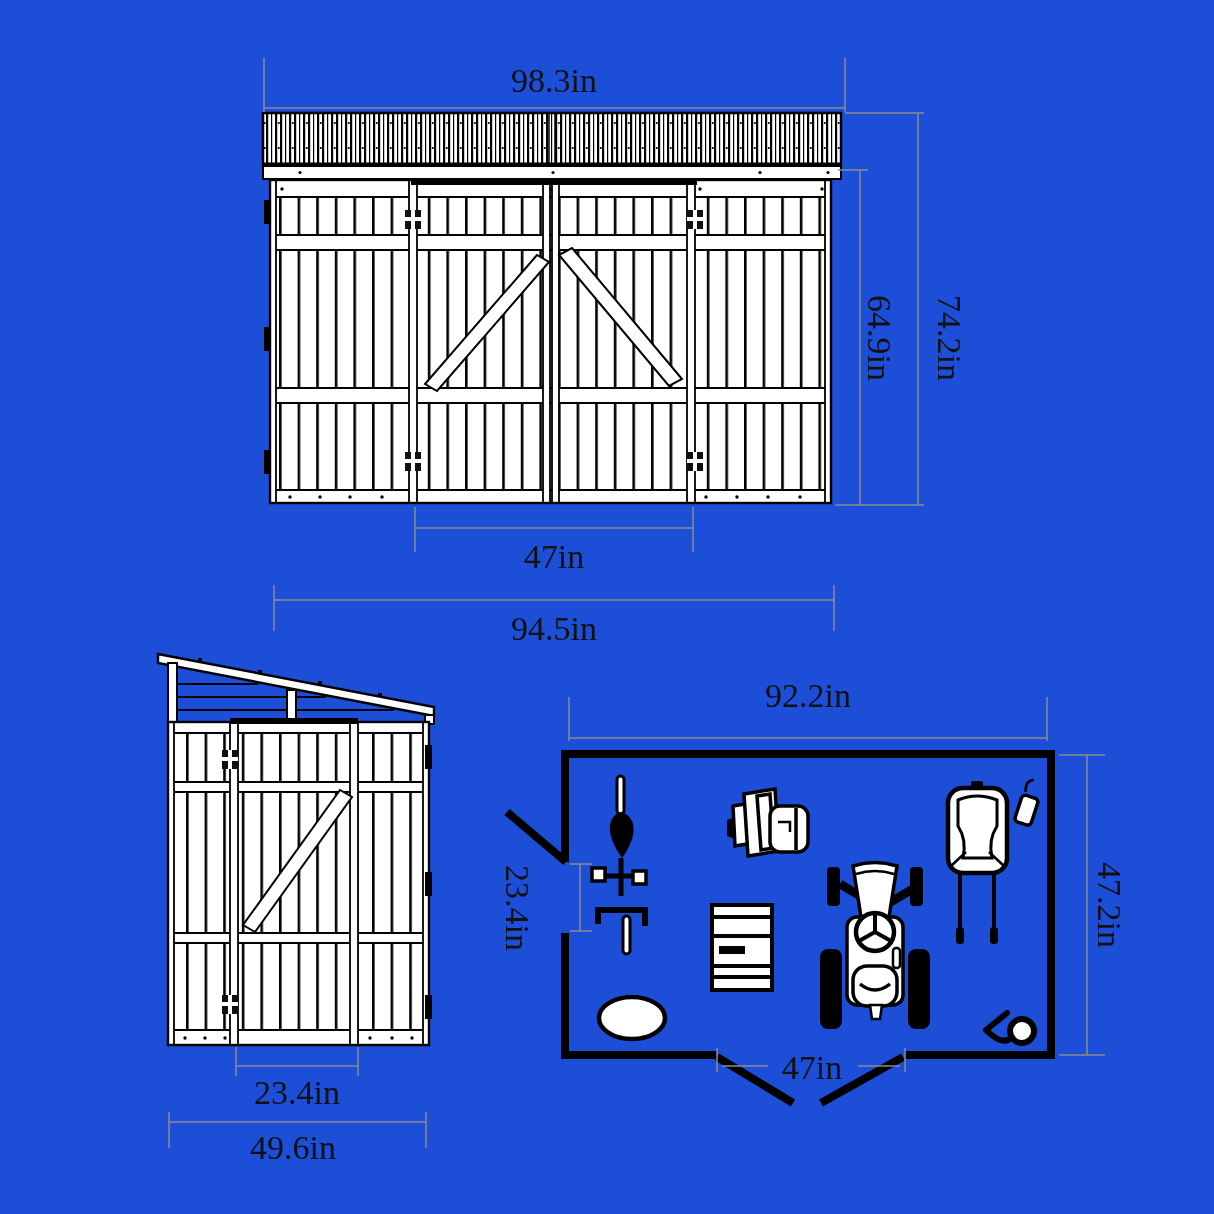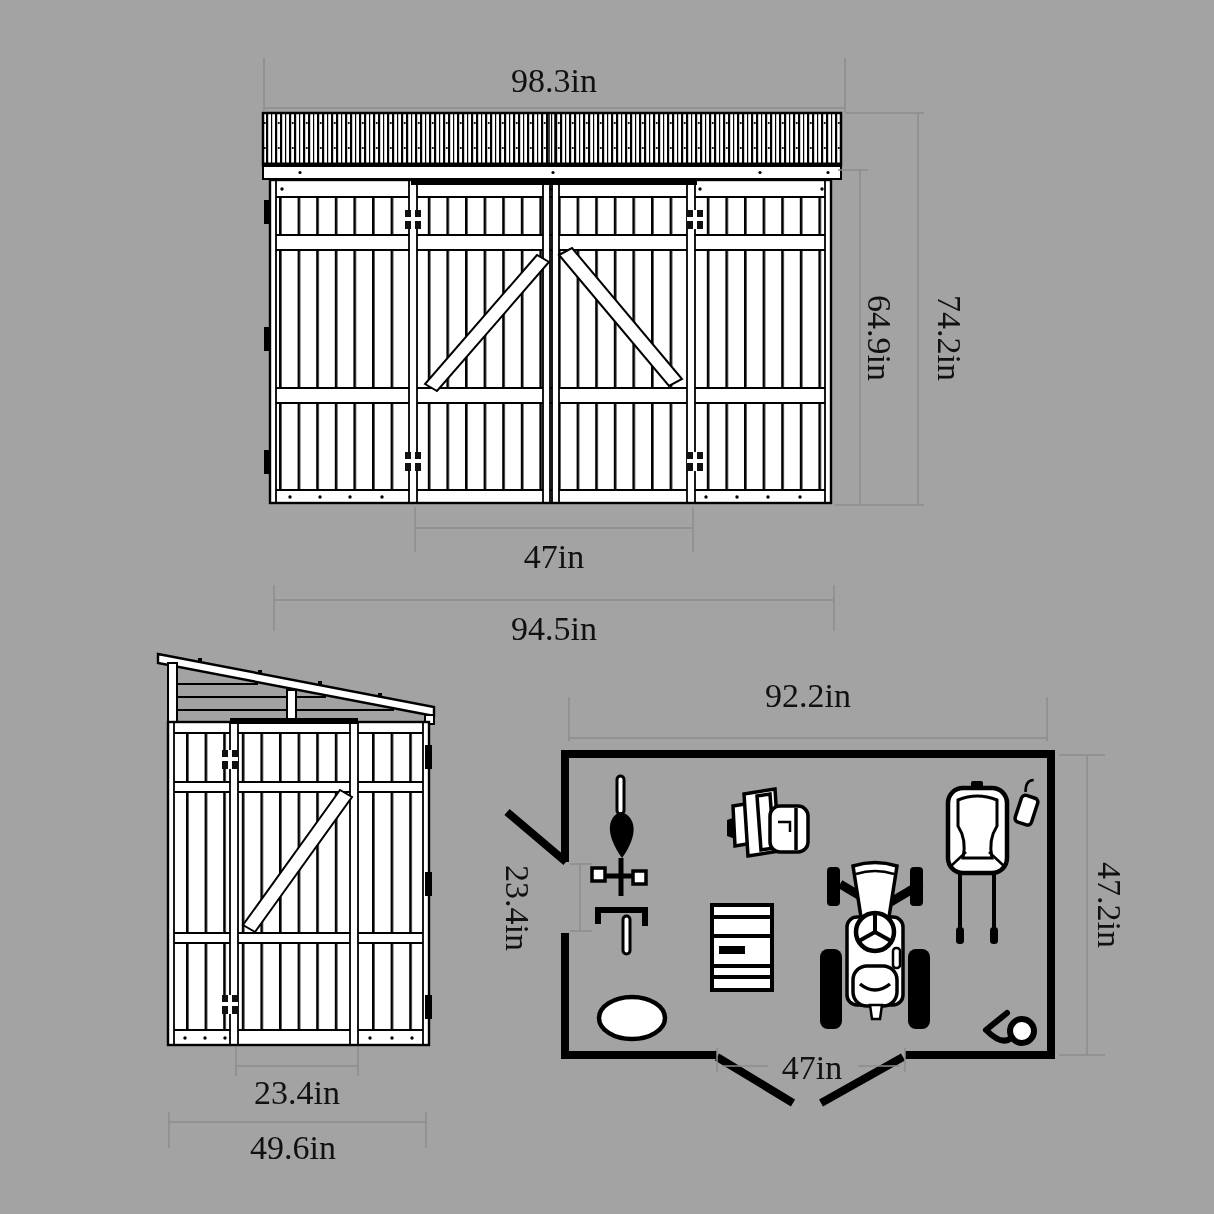--- a/index.html
+++ b/index.html
@@ -1,16 +1,16 @@
 <!DOCTYPE html>
 <html><head>
 <meta charset="utf-8">
 <style>
   html,body{margin:0;padding:0;background:#fff;}
-  .canvas{position:relative;width:1214px;height:1214px;background:#a3a3a3;overflow:hidden;}
+  .canvas{position:relative;width:1214px;height:1214px;background:#1d4ed8;overflow:hidden;}
   svg{display:block;}
   text{font-family:"Liberation Serif","DejaVu Serif",serif;fill:#111;}
   .dim-label{font-size:34px;}
 </style>
 </head>
 <body>
 
 <div class="canvas">
 <svg width="1214" height="1214" viewBox="0 0 1214 1214" xmlns="http://www.w3.org/2000/svg">
   <defs>

